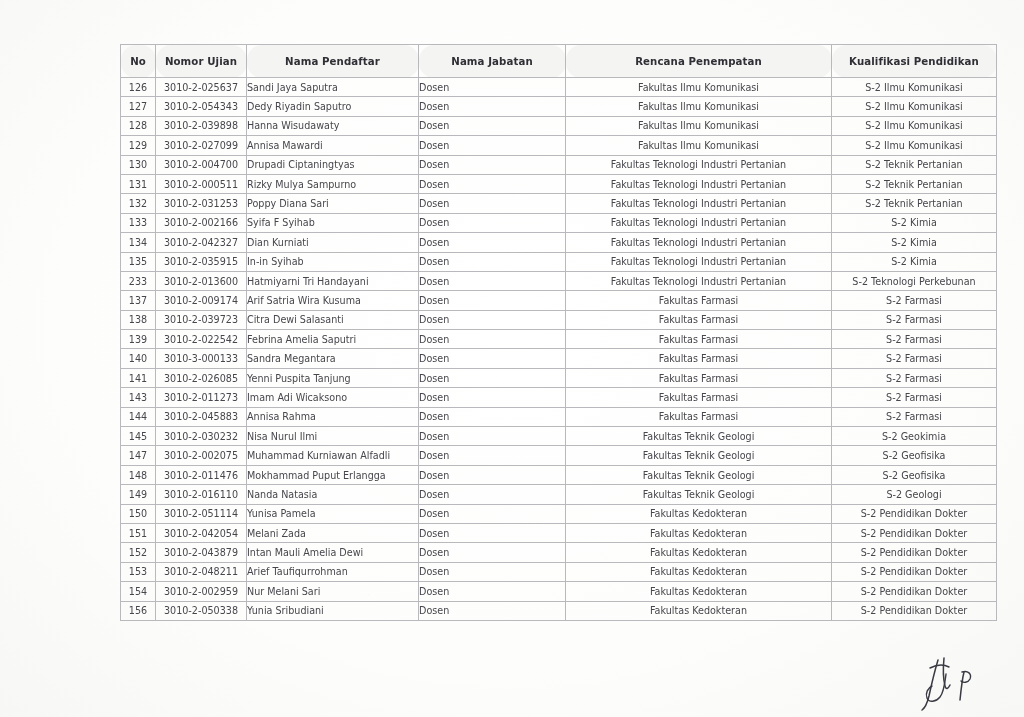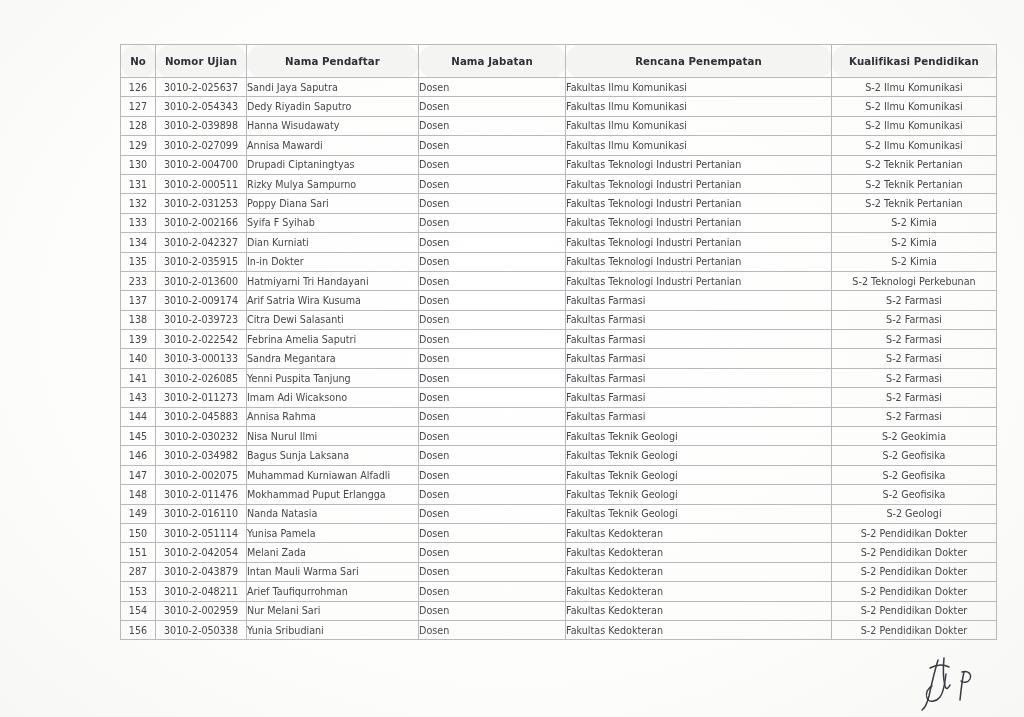--- a/index.html
+++ b/index.html
@@ -77,21 +77,21 @@
   }
   tbody tr td {
     border-top-color: #bcbcc0;
     border-bottom-color: #bcbcc0;
   }
 
   .c-no      { width: 34px;  text-align: center; }
   .c-ujian   { width: 90px;  text-align: center; }
   .c-nama    { width: 171px; text-align: left;  padding-left: 6px; margin-left: 28px; }
   .c-jabatan { width: 146px; text-align: left;  padding-left: 6px; }
-  .c-rencana { width: 265px; text-align: left;  padding-left: 6px; }
+  .c-rencana { width: 265px; text-align: center;  padding-left: 6px; }
   .c-kualif  { width: 164px; text-align: center;  padding-left: 6px; }
 
   thead .c-nama,
   thead .c-jabatan,
   thead .c-rencana,
   thead .c-kualif {
     text-align: center;
     padding-left: 0;
   }
 
@@ -192,21 +192,21 @@
           <td class="c-no">134</td>
           <td class="c-ujian">3010-2-042327</td>
           <td class="c-nama">Dian Kurniati</td>
           <td class="c-jabatan">Dosen</td>
           <td class="c-rencana">Fakultas Teknologi Industri Pertanian</td>
           <td class="c-kualif">S-2 Kimia</td>
         </tr>
         <tr>
           <td class="c-no">135</td>
           <td class="c-ujian">3010-2-035915</td>
-          <td class="c-nama">In-in Dokter</td>
+          <td class="c-nama">In-in Syihab</td>
           <td class="c-jabatan">Dosen</td>
           <td class="c-rencana">Fakultas Teknologi Industri Pertanian</td>
           <td class="c-kualif">S-2 Kimia</td>
         </tr>
         <tr>
           <td class="c-no">233</td>
           <td class="c-ujian">3010-2-013600</td>
           <td class="c-nama">Hatmiyarni Tri Handayani</td>
           <td class="c-jabatan">Dosen</td>
           <td class="c-rencana">Fakultas Teknologi Industri Pertanian</td>
@@ -270,28 +270,20 @@
         </tr>
         <tr>
           <td class="c-no">145</td>
           <td class="c-ujian">3010-2-030232</td>
           <td class="c-nama">Nisa Nurul Ilmi</td>
           <td class="c-jabatan">Dosen</td>
           <td class="c-rencana">Fakultas Teknik Geologi</td>
           <td class="c-kualif">S-2 Geokimia</td>
         </tr>
         <tr>
-          <td class="c-no">146</td>
-          <td class="c-ujian">3010-2-034982</td>
-          <td class="c-nama">Bagus Sunja Laksana</td>
-          <td class="c-jabatan">Dosen</td>
-          <td class="c-rencana">Fakultas Teknik Geologi</td>
-          <td class="c-kualif">S-2 Geofisika</td>
-        </tr>
-        <tr>
           <td class="c-no">147</td>
           <td class="c-ujian">3010-2-002075</td>
           <td class="c-nama">Muhammad Kurniawan Alfadli</td>
           <td class="c-jabatan">Dosen</td>
           <td class="c-rencana">Fakultas Teknik Geologi</td>
           <td class="c-kualif">S-2 Geofisika</td>
         </tr>
         <tr>
           <td class="c-no">148</td>
           <td class="c-ujian">3010-2-011476</td>
@@ -318,23 +310,23 @@
         </tr>
         <tr>
           <td class="c-no">151</td>
           <td class="c-ujian">3010-2-042054</td>
           <td class="c-nama">Melani Zada</td>
           <td class="c-jabatan">Dosen</td>
           <td class="c-rencana">Fakultas Kedokteran</td>
           <td class="c-kualif">S-2 Pendidikan Dokter</td>
         </tr>
         <tr>
-          <td class="c-no">287</td>
+          <td class="c-no">152</td>
           <td class="c-ujian">3010-2-043879</td>
-          <td class="c-nama">Intan Mauli Warma Sari</td>
+          <td class="c-nama">Intan Mauli Amelia Dewi</td>
           <td class="c-jabatan">Dosen</td>
           <td class="c-rencana">Fakultas Kedokteran</td>
           <td class="c-kualif">S-2 Pendidikan Dokter</td>
         </tr>
         <tr>
           <td class="c-no">153</td>
           <td class="c-ujian">3010-2-048211</td>
           <td class="c-nama">Arief Taufiqurrohman</td>
           <td class="c-jabatan">Dosen</td>
           <td class="c-rencana">Fakultas Kedokteran</td>

